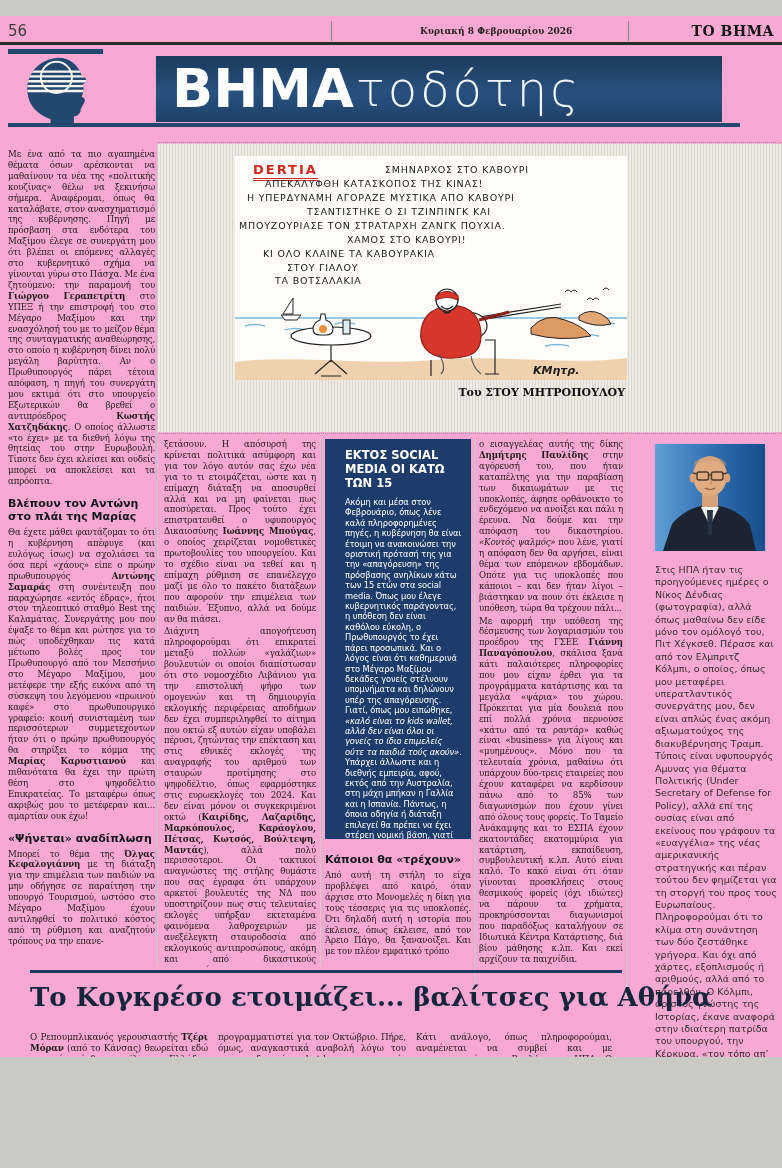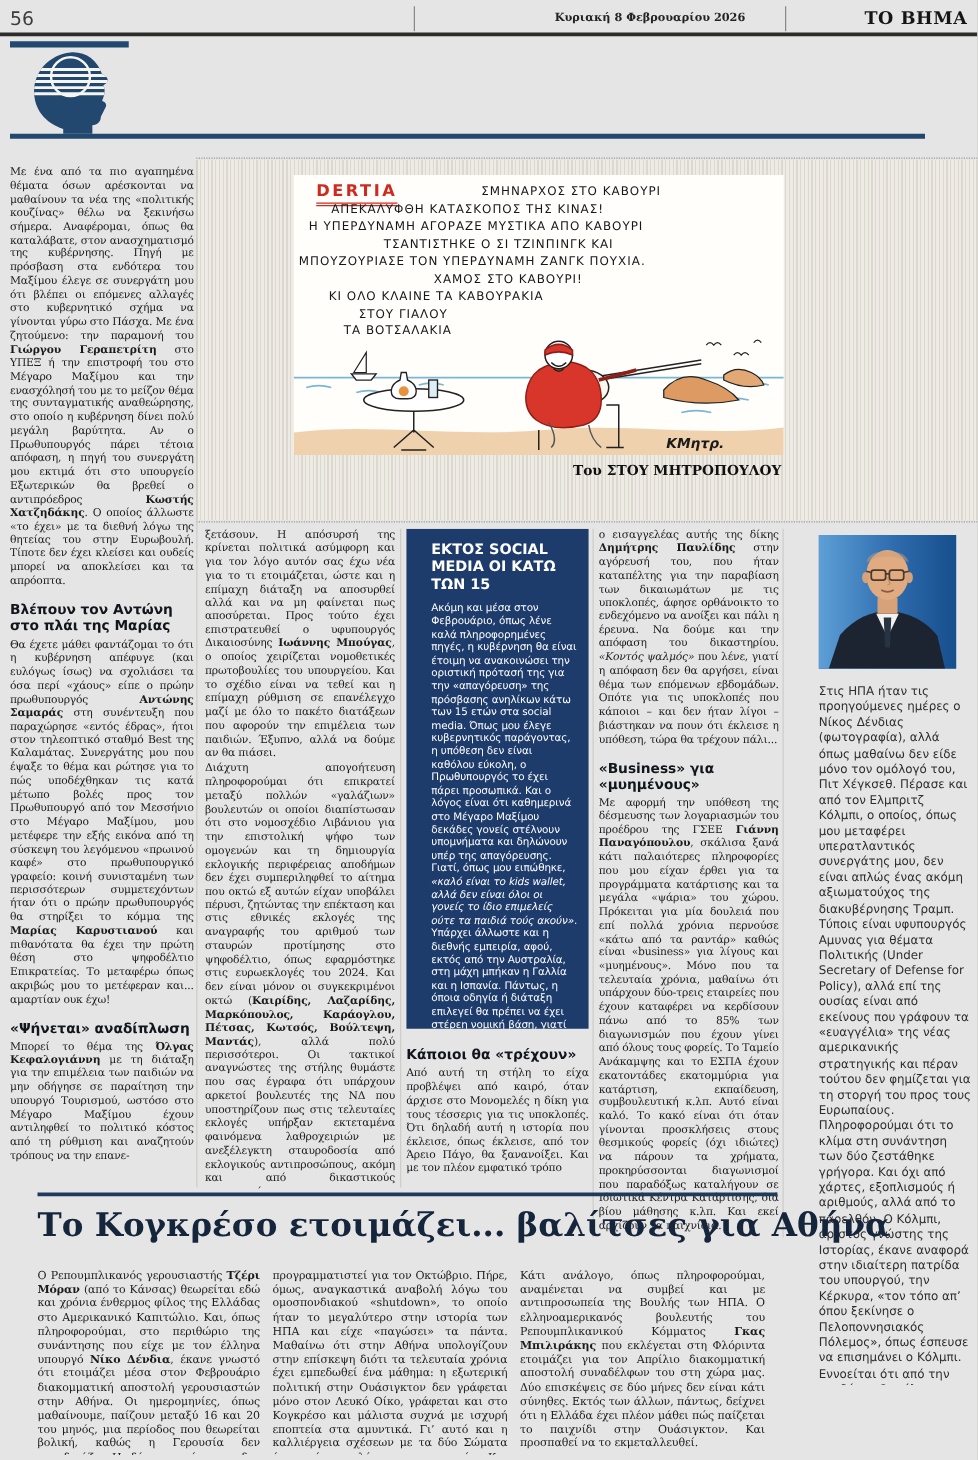--- a/index.html
+++ b/index.html
@@ -1,16 +1,16 @@
 <!DOCTYPE html>
 <html><head>
 <meta charset="utf-8">
 <style>
   html,body{margin:0;padding:0;background:#c9c9c6;}
-  #page{position:relative;width:782px;height:1168px;margin:0 auto;background:#e5e5e5;
+  #page{position:relative;width:782px;height:1041px;margin:16px auto;background:#f9a8d4;
         font-family:"DejaVu Serif",serif;color:#1b1b1b;overflow:hidden;}
   .abs{position:absolute;}
 
   
   .pagenum{font-family:"DejaVu Sans",sans-serif;font-size:15px;color:#3c3c3a;}
   .date{font-family:"DejaVu Serif",serif;font-weight:bold;font-size:9px;color:#222;}
   .masthead{font-family:"DejaVu Serif",serif;font-weight:bold;font-size:14px;letter-spacing:.5px;color:#151515;}
   .toprule{background:#2b2b28;}
   .vsep{width:1px;background:#8a8a86;}
 
@@ -58,21 +58,21 @@
                   text-align:center;white-space:nowrap;}
   .bbodycol{font-size:8.8px;line-height:11.2px;letter-spacing:-.1px;text-align:justify;overflow:hidden;}
 </style>
 </head>
 <body>
 
 <div id="page">
 
   <div class="abs pagenum" style="left:8px;top:6px;">56</div>
   <div class="abs vsep" style="left:331px;top:5px;height:20px;"></div>
-  <div class="abs date" style="left:420px;top:10px;width:200px;text-align:center;">Κυριακή 8 Φεβρουαρίου 2026</div>
+  <div class="abs date" style="left:420px;top:10px;width:200px;text-align:left;">Κυριακή 8 Φεβρουαρίου 2026</div>
   <div class="abs vsep" style="left:628px;top:5px;height:20px;"></div>
   <div class="abs masthead" style="right:8px;top:7px;">ΤΟ ΒΗΜΑ</div>
   <div class="abs toprule" style="left:0;top:26px;width:782px;height:3px;"></div>
 
   <div class="abs minibar" style="left:8px;top:33px;width:95px;height:5px;"></div>
   <div class="abs" style="left:20px;top:40px;width:100px;height:68px;">
     <svg width="100" height="68" viewBox="0 0 100 70">
       <defs>
         <clipPath id="headclip">
           <path d="M36,2 C18,4 6,18 6,34 C6,49 15,60 30,65 L30,69 L54,69 L54,62 C58,62 61,59 61,55 L65,47 C66,45 65,43 62,42 C64,37 65,33 63,29 C68,27 68,22 62,20 C58,8 48,1 36,2 Z"></path>
@@ -82,33 +82,37 @@
       <g clip-path="url(#headclip)" stroke="#f7f5f0" fill="none">
         <circle cx="36" cy="22" r="16" stroke-width="2"></circle>
         <line x1="0" y1="16" x2="70" y2="16" stroke-width="2.4"></line>
         <line x1="0" y1="21" x2="70" y2="21" stroke-width="2.4"></line>
         <line x1="0" y1="26" x2="70" y2="26" stroke-width="2.4"></line>
         <line x1="0" y1="31" x2="70" y2="31" stroke-width="2.4"></line>
         <line x1="0" y1="36" x2="70" y2="36" stroke-width="2.4"></line>
       </g>
     </svg>
   </div>
+  <div class="abs banner" style="left:156px;top:40px;width:550px;height:66px;">
+    <span class="brand-bold">ΒΗΜΑ</span>
+      <span class="brand-light">τοδότης</span>
+  </div>
   <div class="abs navyrule" style="left:8px;top:107px;width:732px;height:4px;"></div>
 
   <div class="abs dotted" style="left:157px;top:126px;width:625px;"></div>
   <div class="abs hatch" style="left:157px;top:128px;width:625px;height:288px;"></div>
   <div class="abs dotted" style="left:157px;top:417px;width:625px;"></div>
 
   <div class="abs cartoonbox" style="left:235px;top:140px;width:392px;height:224px;">
     <div class="abs dertia" style="left:18px;top:6px;">DERTIA</div>
     <div class="abs capline" style="left:150px;top:8px;">ΣΜΗΝΑΡΧΟΣ ΣΤΟ ΚΑΒΟΥΡΙ</div>
     <div class="abs capline" style="left:30px;top:22px;">ΑΠΕΚΑΛΥΦΘΗ ΚΑΤΑΣΚΟΠΟΣ ΤΗΣ ΚΙΝΑΣ!</div>
     <div class="abs capline" style="left:12px;top:36px;">Η ΥΠΕΡΔΥΝΑΜΗ ΑΓΟΡΑΖΕ ΜΥΣΤΙΚΑ ΑΠΟ ΚΑΒΟΥΡΙ</div>
     <div class="abs capline" style="left:72px;top:50px;">ΤΣΑΝΤΙΣΤΗΚΕ Ο ΣΙ ΤΖΙΝΠΙΝΓΚ ΚΑΙ</div>
-    <div class="abs capline" style="left:4px;top:64px;">ΜΠΟΥΖΟΥΡΙΑΣΕ ΤΟΝ ΥΠΕΡΔΥΝΑΜΗ ΖΑΝΓΚ ΠΟΥΧΙΑ.</div>
+    <div class="abs capline" style="left:4px;top:64px;">ΜΠΟΥΖΟΥΡΙΑΣΕ ΤΟΝ ΣΤΡΑΤΑΡΧΗ ΖΑΝΓΚ ΠΟΥΧΙΑ.</div>
     <div class="abs capline" style="left:112px;top:78px;">ΧΑΜΟΣ ΣΤΟ ΚΑΒΟΥΡΙ!</div>
     <div class="abs capline" style="left:28px;top:92px;">ΚΙ ΟΛΟ ΚΛΑΙΝΕ ΤΑ ΚΑΒΟΥΡΑΚΙΑ</div>
     <div class="abs capline" style="left:52px;top:106px;">ΣΤΟΥ ΓΙΑΛΟΥ</div>
     <div class="abs capline" style="left:40px;top:119px;">ΤΑ ΒΟΤΣΑΛΑΚΙΑ</div>
     <div class="abs" style="left:0;top:128px;width:392px;height:96px;text-align:right;">
       <svg width="392" height="96" viewBox="0 0 392 96">
 
         <path d="M0,78 C60,70 130,82 200,76 C270,70 330,82 392,74 L392,96 L0,96 Z" fill="#ecc69b" opacity=".8"></path>
 
         <g stroke="#79b7d8" stroke-width="1.4" fill="none">
@@ -187,21 +191,20 @@
     <div class="bluebox" style="height:400px;padding-left:20px;">
       <p class="btitle">ΕΚΤΟΣ SOCIAL MEDIA ΟΙ ΚΑΤΩ ΤΩΝ 15</p>
       <p class="bbody">Ακόμη και μέσα στον Φεβρουάριο, όπως λένε καλά πληροφορημένες πηγές, η κυβέρνηση θα είναι έτοιμη να ανακοινώσει την οριστική πρότασή της για την «απαγόρευση» της πρόσβασης ανηλίκων κάτω των 15 ετών στα social media. Όπως μου έλεγε κυβερνητικός παράγοντας, η υπόθεση δεν είναι καθόλου εύκολη, ο Πρωθυπουργός το έχει πάρει προσωπικά. Και ο λόγος είναι ότι καθημερινά στο Μέγαρο Μαξίμου δεκάδες γονείς στέλνουν υπομνήματα και δηλώνουν υπέρ της απαγόρευσης. Γιατί, όπως μου ειπώθηκε, <i>«καλό είναι το kids wallet, αλλά δεν είναι όλοι οι γονείς το ίδιο επιμελείς ούτε τα παιδιά τούς ακούν»</i>. Υπάρχει άλλωστε και η διεθνής εμπειρία, αφού, εκτός από την Αυστραλία, στη μάχη μπήκαν η Γαλλία και η Ισπανία. Πάντως, η όποια οδηγία ή διάταξη επιλεγεί θα πρέπει να έχει στέρεη νομική βάση, γιατί σε διαφορετική περίπτωση μπορεί να γυρίσει μπούμερανγκ για την Ελλάδα.</p>
     </div>
     <div class="shead" style="margin-top:14px;">Κάποιοι θα «τρέχουν»</div>
     <p class="body">Από αυτή τη στήλη το είχα προβλέψει από καιρό, όταν άρχισε στο Μονομελές η δίκη για τους τέσσερις για τις υποκλοπές. Ότι δηλαδή αυτή η ιστορία που έκλεισε, όπως έκλεισε, από τον Άρειο Πάγο, θα ξανανοίξει. Και με τον πλέον εμφατικό τρόπο</p>
   </div>
 
   <div class="abs col" style="left:479px;top:423px;width:144px;height:567px;">
     <p class="body">ο εισαγγελέας αυτής της δίκης <b>Δημήτρης Παυλίδης</b> στην αγόρευσή του, που ήταν καταπέλτης για την παραβίαση των δικαιωμάτων με τις υποκλοπές, άφησε ορθάνοικτο το ενδεχόμενο να ανοίξει και πάλι η έρευνα. Να δούμε και την απόφαση του δικαστηρίου. <i>«Κοντός ψαλμός»</i> που λένε, γιατί η απόφαση δεν θα αργήσει, είναι θέμα των επόμενων εβδομάδων. Οπότε για τις υποκλοπές που κάποιοι – και δεν ήταν λίγοι – βιάστηκαν να πουν ότι έκλεισε η υπόθεση, τώρα θα τρέχουν πάλι...</p>
-    <div class="shead">«Business» για «μυημένους»</div>
     <p class="body">Με αφορμή την υπόθεση της δέσμευσης των λογαριασμών του προέδρου της ΓΣΕΕ <b>Γιάννη Παναγόπουλου</b>, σκάλισα ξανά κάτι παλαιότερες πληροφορίες που μου είχαν έρθει για τα προγράμματα κατάρτισης και τα μεγάλα «ψάρια» του χώρου. Πρόκειται για μία δουλειά που επί πολλά χρόνια περνούσε «κάτω από τα ραντάρ» καθώς είναι «business» για λίγους και «μυημένους». Μόνο που τα τελευταία χρόνια, μαθαίνω ότι υπάρχουν δύο-τρεις εταιρείες που έχουν καταφέρει να κερδίσουν πάνω από το 85% των διαγωνισμών που έχουν γίνει από όλους τους φορείς. Το Ταμείο Ανάκαμψης και το ΕΣΠΑ έχουν εκατοντάδες εκατομμύρια για κατάρτιση, εκπαίδευση, συμβουλευτική κ.λπ. Αυτό είναι καλό. Το κακό είναι ότι όταν γίνονται προσκλήσεις στους θεσμικούς φορείς (όχι ιδιώτες) να πάρουν τα χρήματα, προκηρύσσονται διαγωνισμοί που παραδόξως καταλήγουν σε Ιδιωτικά Κέντρα Κατάρτισης, διά βίου μάθησης κ.λπ. Και εκεί αρχίζουν τα παιχνίδια.</p>
   </div>
 
   <div class="abs photo" style="left:655px;top:428px;width:110px;height:107px;">
     <svg width="110" height="107" viewBox="0 0 110 107">
       <defs>
         <linearGradient id="bgblue" x1="0" y1="0" x2="1" y2="0">
           <stop offset="0" stop-color="#5d9fd6"></stop>
             <stop offset=".55" stop-color="#2e6cae"></stop>
             <stop offset="1" stop-color="#174e8c"></stop>

